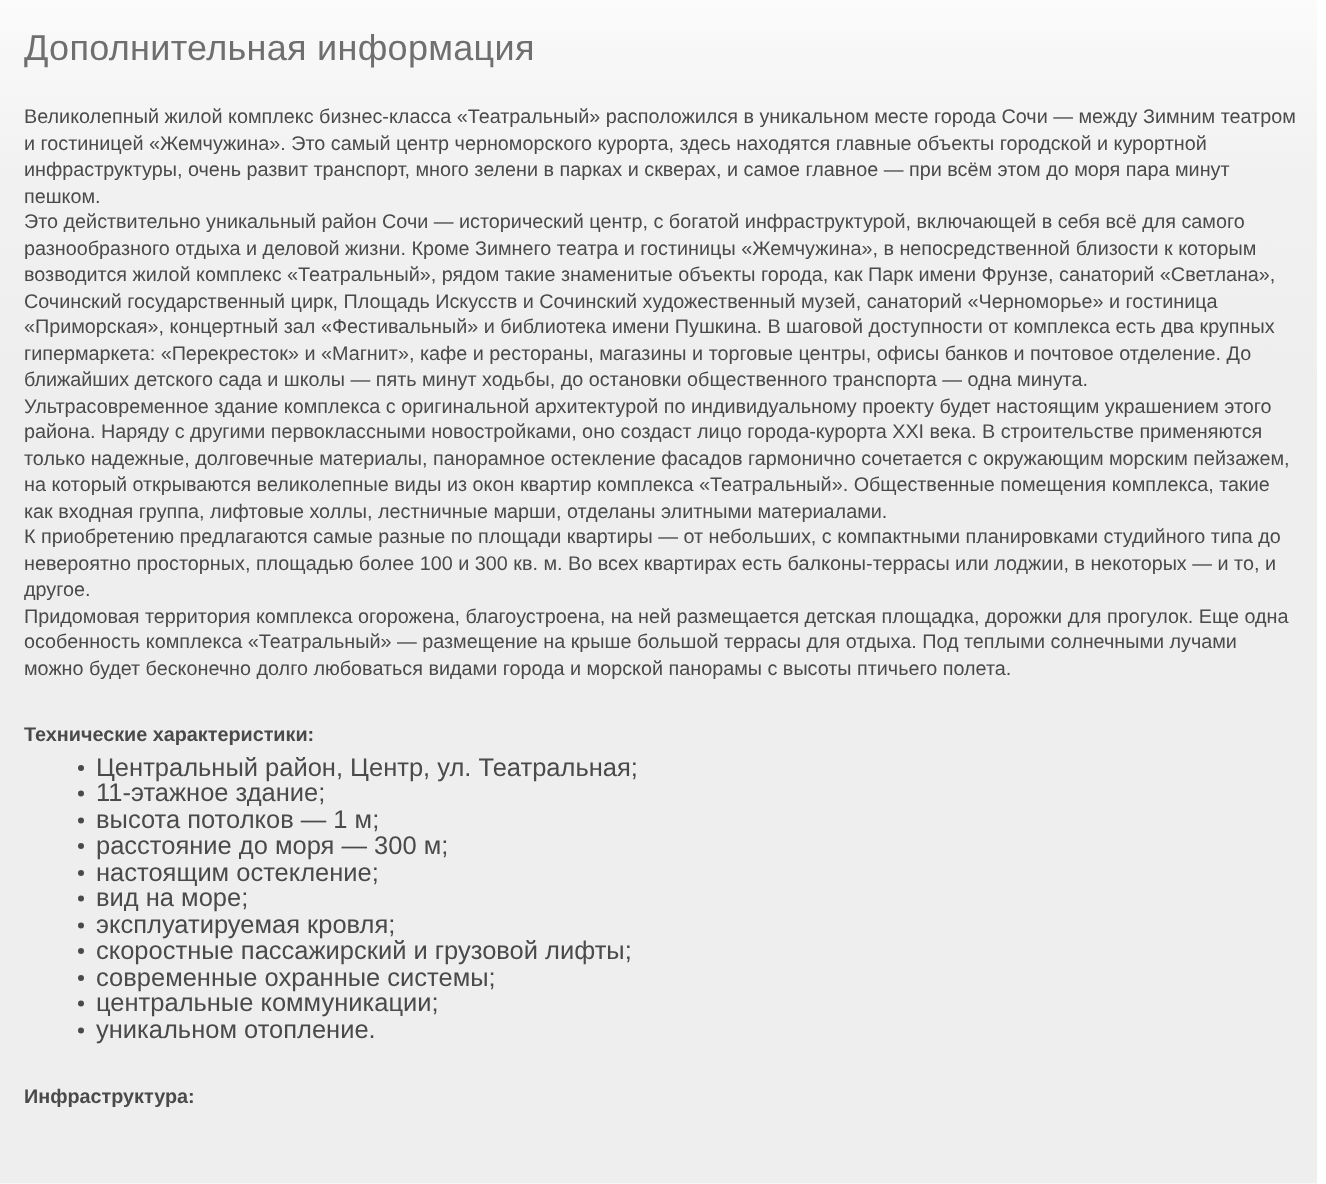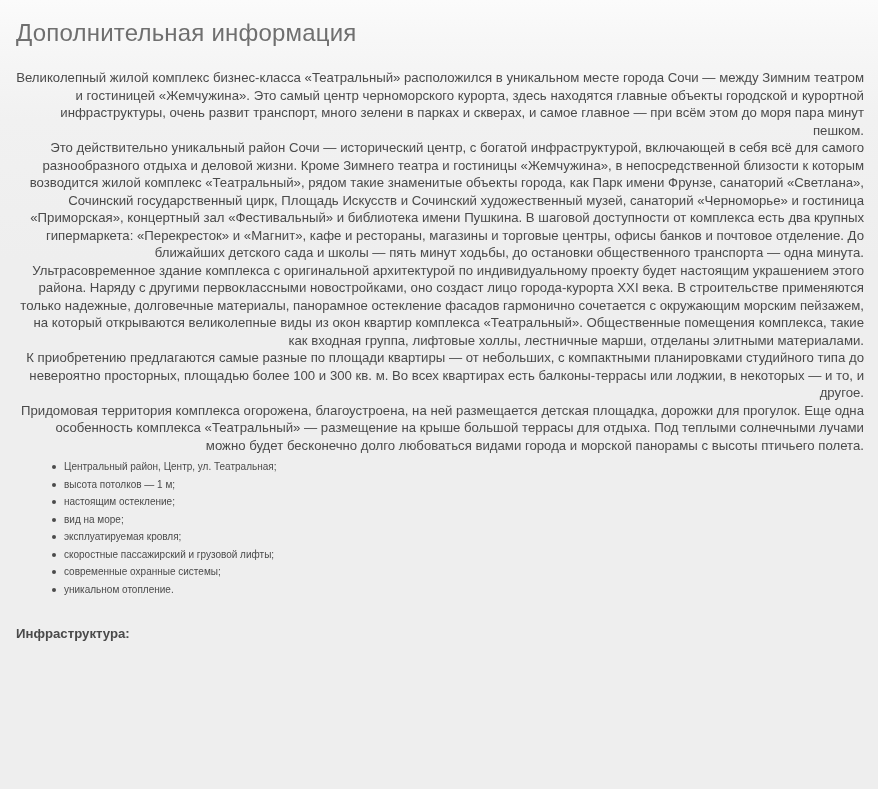--- a/index.html
+++ b/index.html
@@ -48,38 +48,38 @@
   }
   .intro-block {
     margin: 0;
     padding: 21px 0 0 0;
   }
   .para {
     margin: 0;
     font-size: 13.2px;
     line-height: 17.5px;
     color: #4a4a4a;
-    text-align: right;
+    text-align: left;
   }
   .section-heading {
     margin: 0;
     padding: 27px 0 0 0;
     font-size: 13.2px;
     line-height: 17.5px;
     font-weight: bold;
     color: #4a4a4a;
   }
   ul.spec-list {
     margin: 0;
     padding: 4px 0 0 36px;
     list-style: none;
   }
   ul.spec-list li {
     position: relative;
-    font-size: 10px;
+    font-size: 17px;
     line-height: 17.5px;
     color: #4a4a4a;
     padding-left: 12px;
   }
   ul.spec-list li::before {
     content: "";
     position: absolute;
     left: 0;
     top: 7px;
     width: 4px;
@@ -98,28 +98,32 @@
 
     <div class="intro-block">
       <p class="para">Великолепный жилой комплекс бизнес-класса «Театральный» расположился в уникальном месте города Сочи — между Зимним театром и гостиницей «Жемчужина». Это самый центр черноморского курорта, здесь находятся главные объекты городской и курортной инфраструктуры, очень развит транспорт, много зелени в парках и скверах, и самое главное — при всём этом до моря пара минут пешком.</p>
       <p class="para">Это действительно уникальный район Сочи — исторический центр, с богатой инфраструктурой, включающей в себя всё для самого разнообразного отдыха и деловой жизни. Кроме Зимнего театра и гостиницы «Жемчужина», в непосредственной близости к которым возводится жилой комплекс «Театральный», рядом такие знаменитые объекты города, как Парк имени Фрунзе, санаторий «Светлана», Сочинский государственный цирк, Площадь Искусств и Сочинский художественный музей, санаторий «Черноморье» и гостиница «Приморская», концертный зал «Фестивальный» и библиотека имени Пушкина. В шаговой доступности от комплекса есть два крупных гипермаркета: «Перекресток» и «Магнит», кафе и рестораны, магазины и торговые центры, офисы банков и почтовое отделение. До ближайших детского сада и школы — пять минут ходьбы, до остановки общественного транспорта — одна минута.</p>
       <p class="para">Ультрасовременное здание комплекса с оригинальной архитектурой по индивидуальному проекту будет настоящим украшением этого района. Наряду с другими первоклассными новостройками, оно создаст лицо города-курорта XXI века. В строительстве применяются только надежные, долговечные материалы, панорамное остекление фасадов гармонично сочетается с окружающим морским пейзажем, на который открываются великолепные виды из окон квартир комплекса «Театральный». Общественные помещения комплекса, такие как входная группа, лифтовые холлы, лестничные марши, отделаны элитными материалами.</p>
       <p class="para">К приобретению предлагаются самые разные по площади квартиры — от небольших, с компактными планировками студийного типа до невероятно просторных, площадью более 100 и 300 кв. м. Во всех квартирах есть балконы-террасы или лоджии, в некоторых — и то, и другое.</p>
       <p class="para">Придомовая территория комплекса огорожена, благоустроена, на ней размещается детская площадка, дорожки для прогулок. Еще одна особенность комплекса «Театральный» — размещение на крыше большой террасы для отдыха. Под теплыми солнечными лучами можно будет бесконечно долго любоваться видами города и морской панорамы с высоты птичьего полета.</p>
     </div>
 
     <div>
+      <p class="section-heading">Технические характеристики:</p>
       <ul class="spec-list">
         <li>Центральный район, Центр, ул. Театральная;</li>
+        <li>11-этажное здание;</li>
         <li>высота потолков — 1 м;</li>
+        <li>расстояние до моря — 300 м;</li>
         <li>настоящим остекление;</li>
         <li>вид на море;</li>
         <li>эксплуатируемая кровля;</li>
         <li>скоростные пассажирский и грузовой лифты;</li>
         <li>современные охранные системы;</li>
+        <li>центральные коммуникации;</li>
         <li>уникальном отопление.</li>
       </ul>
     </div>
 
     <div>
       <p class="section-heading">Инфраструктура:</p>
 
     </div>
 
   </div>

